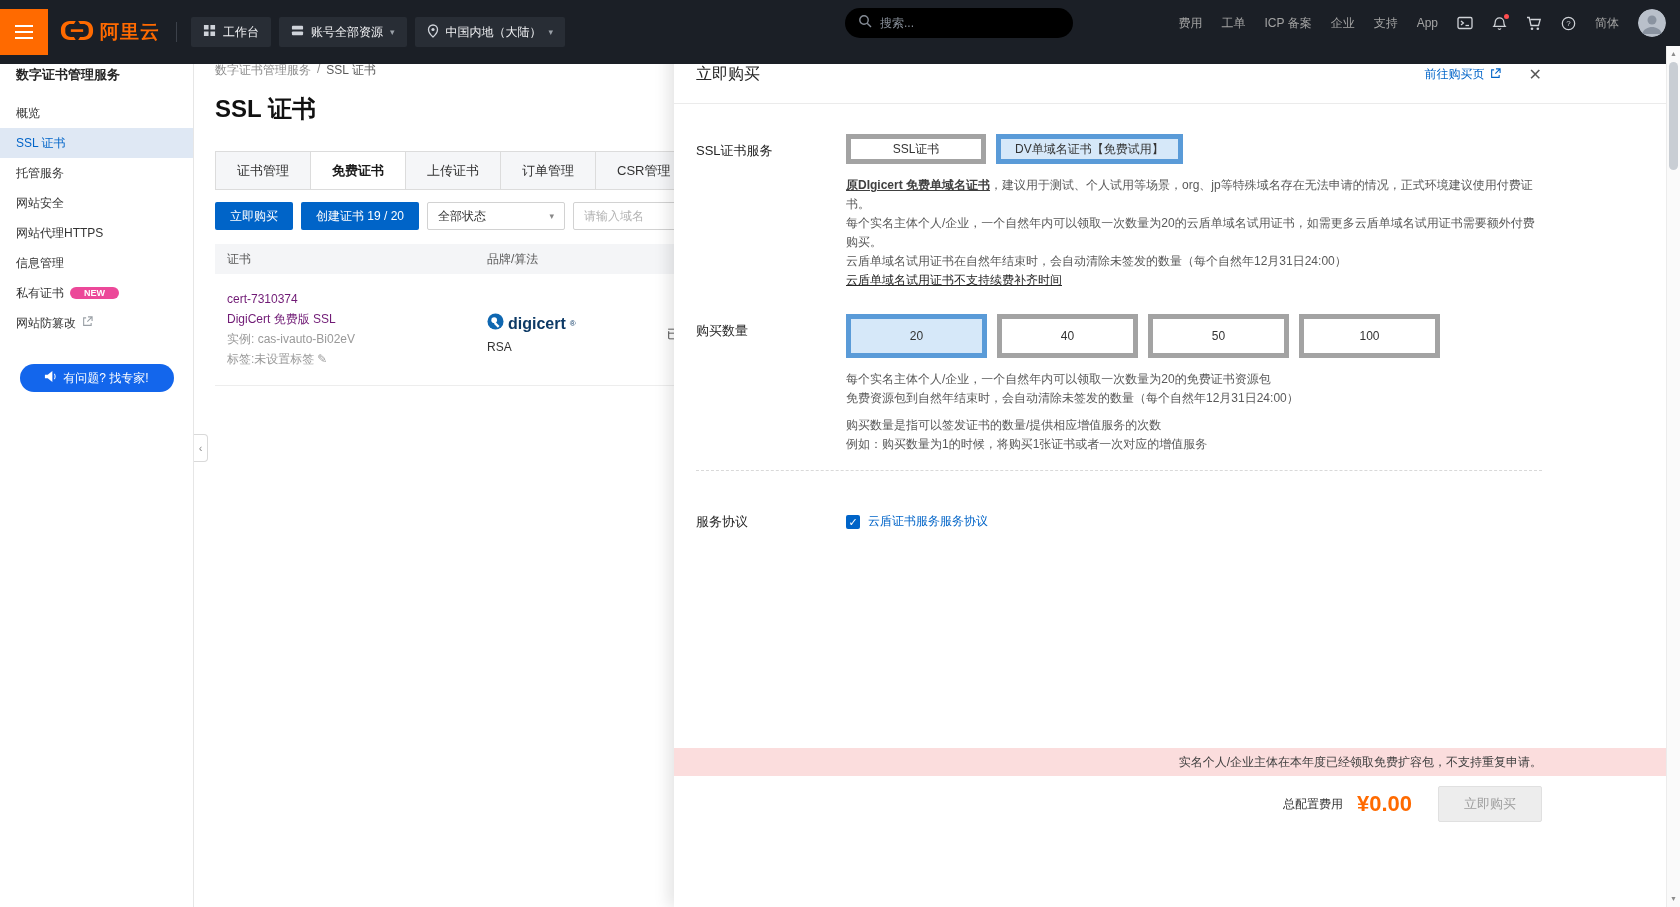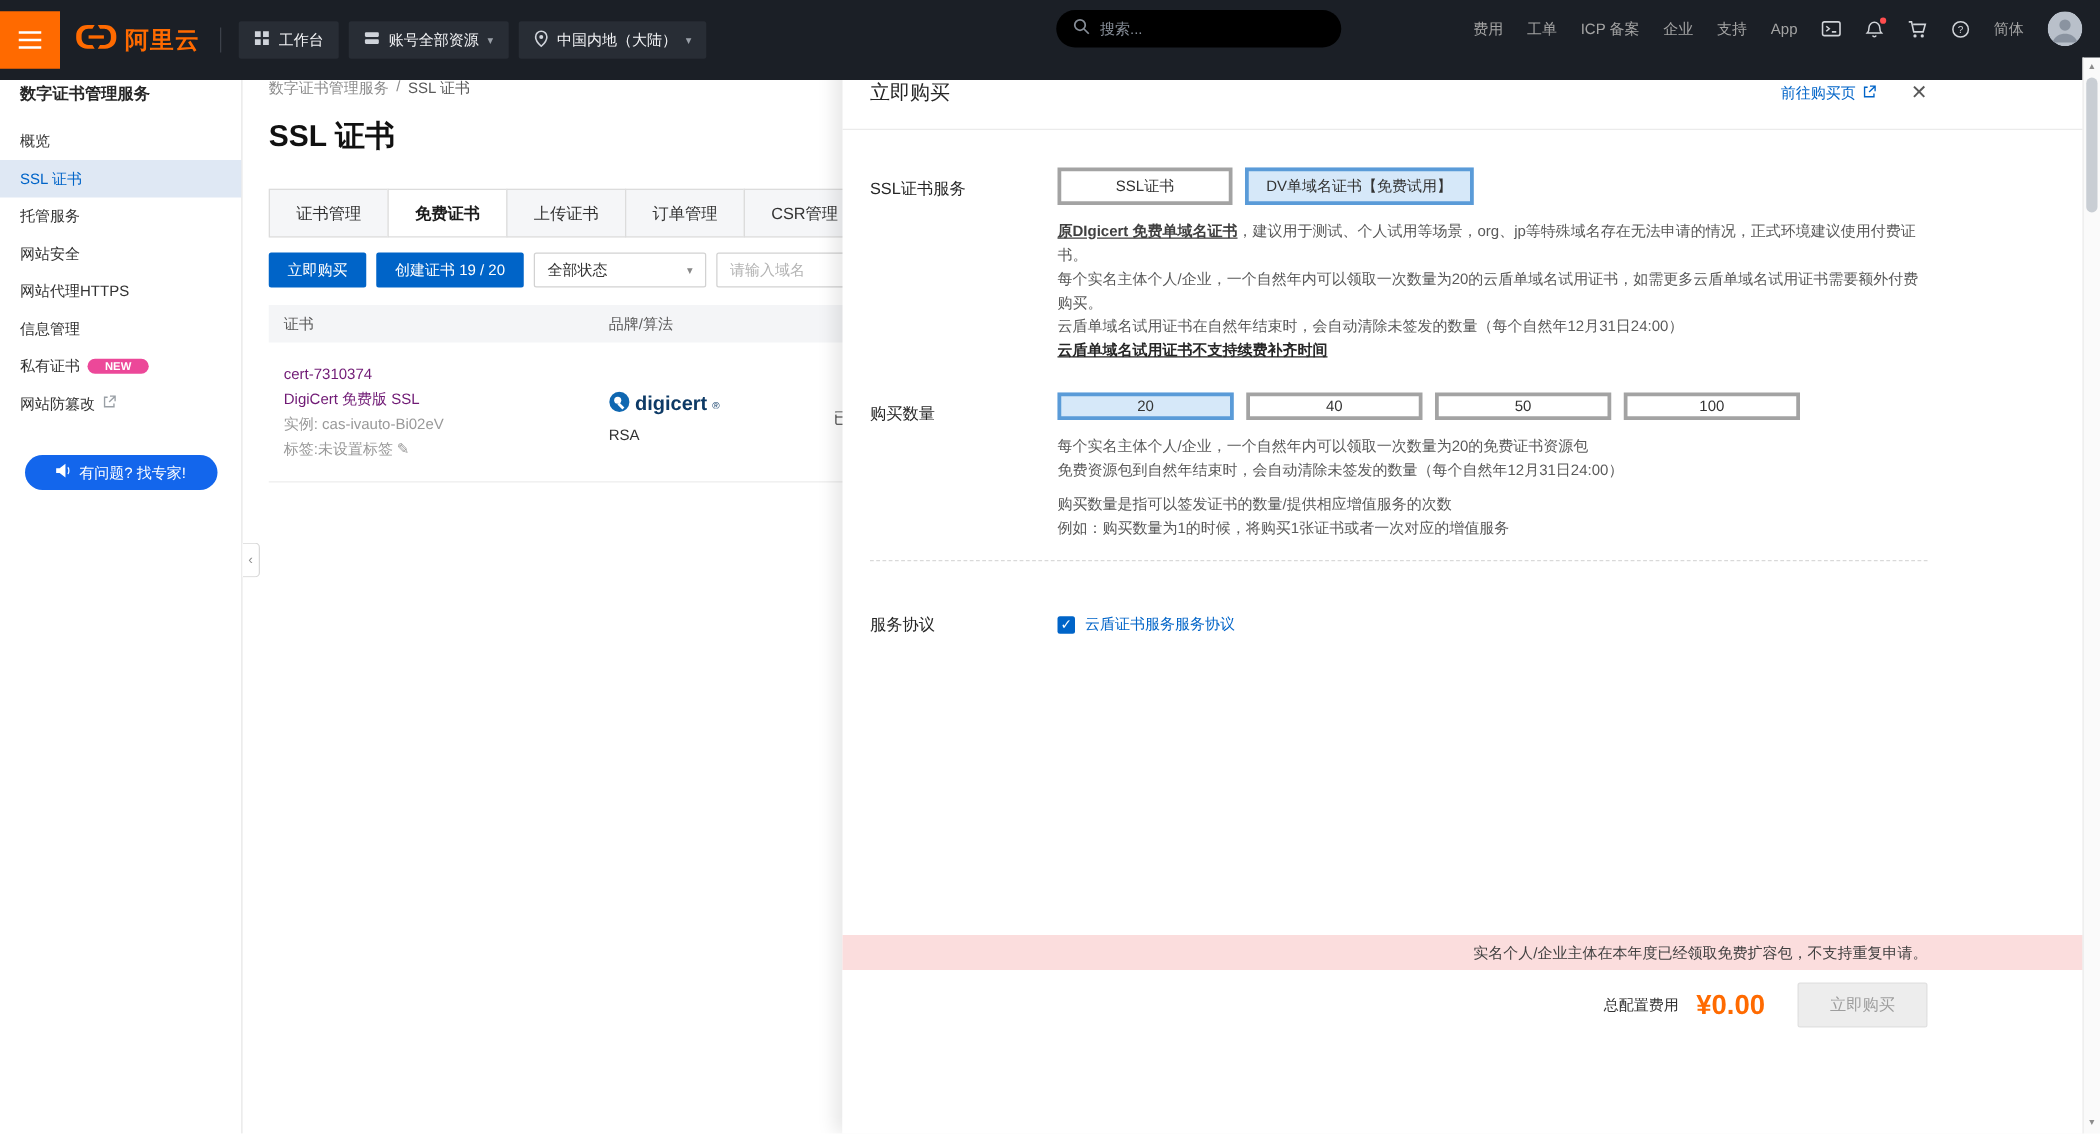--- a/index.html
+++ b/index.html
@@ -67,27 +67,27 @@
   .drawer { position:absolute; top:46px; left:674px; right:0; bottom:0; background:#fff; z-index:30; box-shadow:-6px 0 14px rgba(0,0,0,0.10); }
   .drawer-header { height:58px; border-bottom:1px solid #ebebeb; display:flex; align-items:center; padding:0 138px 0 22px; }
   .drawer-title { flex:1; font-size:16px; color:#262626; }
   .goto-link { display:flex; align-items:center; gap:5px; color:#0064c8; font-size:12px; cursor:pointer; margin-right:28px; white-space:nowrap; }
   .close-btn { font-size:16px; color:#595959; cursor:pointer; line-height:1; }
   .drawer-body { padding:30px 138px 0 22px; }
   .form-row { display:flex; }
   .form-label { width:150px; font-size:13px; color:#262626; padding-top:8px; flex-shrink:0; }
   .form-content { flex:1; min-width:0; }
   .opt-group { display:flex; gap:10px; }
-  .opt-btn { height:30px; min-width:140px; padding:0 14px; border:3px solid #a3a3a3; background:#fff; display:flex; align-items:center; justify-content:center; font-size:12px; color:#333; cursor:pointer; white-space:nowrap; }
+  .opt-btn { height:30px; min-width:140px; padding:0 14px; border:5px solid #a3a3a3; background:#fff; display:flex; align-items:center; justify-content:center; font-size:12px; color:#333; cursor:pointer; white-space:nowrap; }
   .opt-btn.selected { background:#d6e8f9; border-color:#5a9bd8; }
-  .qty-btn { width:141px; min-width:141px; height:22px; }
+  .qty-btn { width:141px; min-width:141px; height:44px; }
   .desc { margin-top:12px; }
   .desc p { font-size:12px; color:#595959; line-height:19px; }
   .link-u { color:#404040; text-decoration:underline; font-weight:600; cursor:pointer; }
-  .bold-u { color:#262626; font-weight:700; text-decoration:underline; }
+  .bold-u { color:#262626; font-weight:400; text-decoration:underline; }
   .desc2 { margin-top:8px; }
   .section { margin-top:24px; }
   .dashed { border-top:1px dashed #d9d9d9; margin-top:16px; }
   .agree-row { margin-top:34px; }
   .agree-content { display:flex; align-items:center; gap:8px; padding-top:8px; }
   .checkbox { width:14px; height:14px; border-radius:2px; background:#0064c8; color:#fff; font-size:11px; line-height:14px; text-align:center; cursor:pointer; flex-shrink:0; }
   .agree-link { color:#0064c8; font-size:12px; cursor:pointer; }
   .drawer-notice { position:absolute; left:0; right:0; bottom:131px; height:28px; background:#fbdddd; display:flex; align-items:center; justify-content:flex-end; padding-right:138px; font-size:12px; color:#404040; }
   .drawer-footer { position:absolute; left:0; right:0; bottom:0; height:131px; background:#fff; }
   .footer-row { display:flex; align-items:center; justify-content:flex-end; gap:14px; padding:10px 138px 0 0; }

